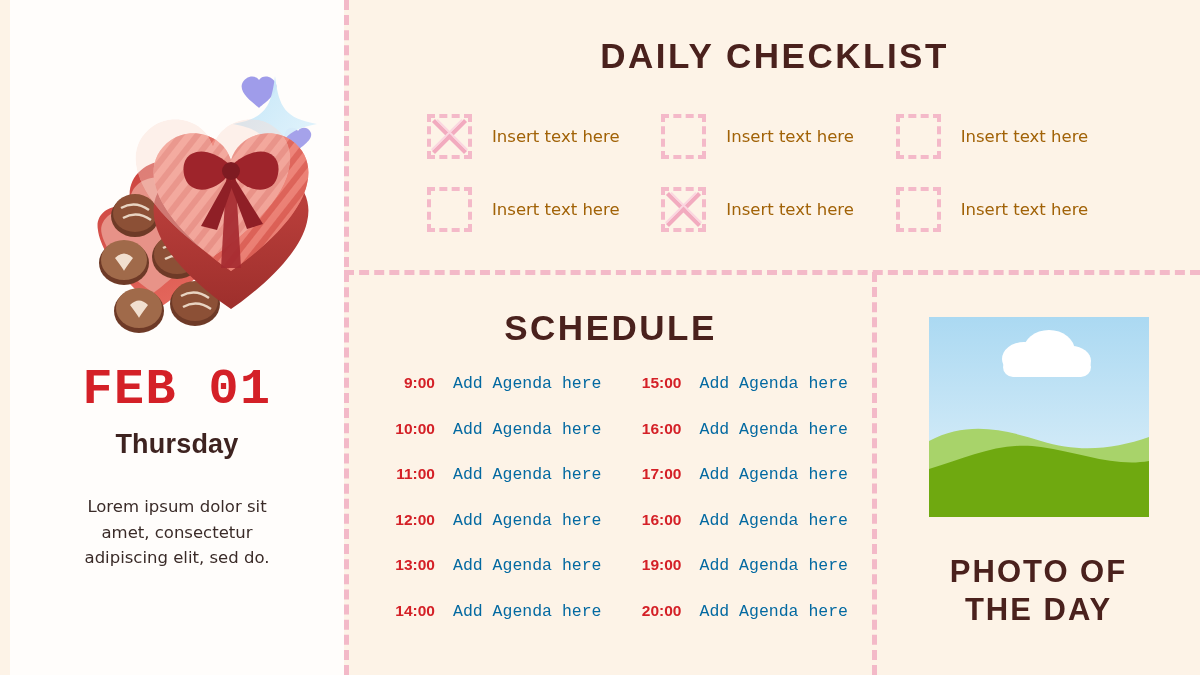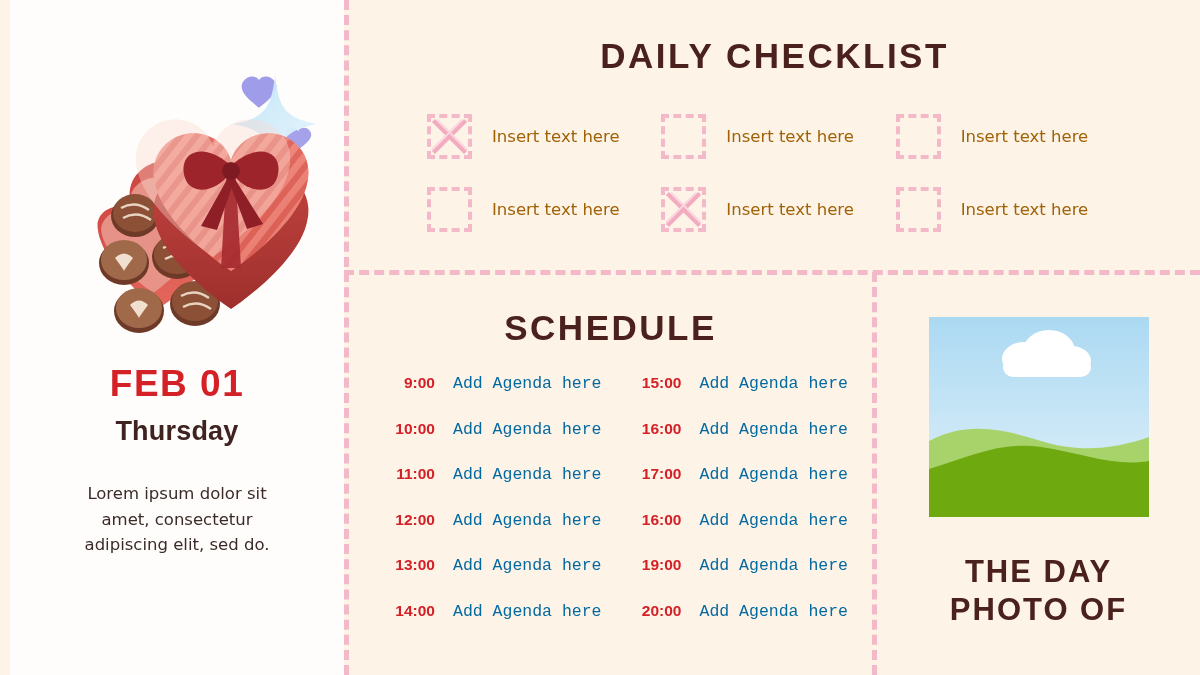--- a/index.html
+++ b/index.html
@@ -28,26 +28,26 @@
 
   .hero-art {
     position: relative;
     width: 300px; height: 275px;
     margin-top: 58px;
     flex: none;
   }
 
   .date-block { margin-top: 32px; text-align: center; }
   .date-main {
-    font-size: 37px;
+    font-size: 50px;
     font-weight: 700;
     letter-spacing: 1.5px;
     color: #D42027;
     line-height: 1;
-    font-family: Liberation Sans, sans-serif;
+    font-family: Liberation Mono, monospace;
   }
   .date-day {
     margin-top: 14px;
     font-size: 27px;
     font-weight: 700;
     color: #3E2320;
     letter-spacing: 0.2px;
   }
   .lorem {
     margin-top: 34px;
@@ -479,18 +479,18 @@
           <ellipse cx="95" cy="42" rx="22" ry="17" fill="#FFFFFF"></ellipse>
           <ellipse cx="120" cy="34" rx="26" ry="21" fill="#FFFFFF"></ellipse>
           <ellipse cx="143" cy="44" rx="19" ry="15" fill="#FFFFFF"></ellipse>
           <rect x="74" y="40" width="88" height="20" rx="10" fill="#FFFFFF"></rect>
         </g>
         <path d="M0 124 C38 104 74 112 112 124 C150 136 186 132 220 120 L220 200 L0 200 Z" fill="#A8D36A"></path>
         <path d="M0 152 C40 140 72 124 112 130 C152 136 186 150 220 144 L220 200 L0 200 Z" fill="#6FA910"></path>
       </svg>
     </div>
     <div class="photo-caption">
+      <div>PHOTO OF</div>
       <div>THE DAY</div>
-      <div>PHOTO OF</div>
     </div>
   </div>
 
 </div>
 
 </body></html>

